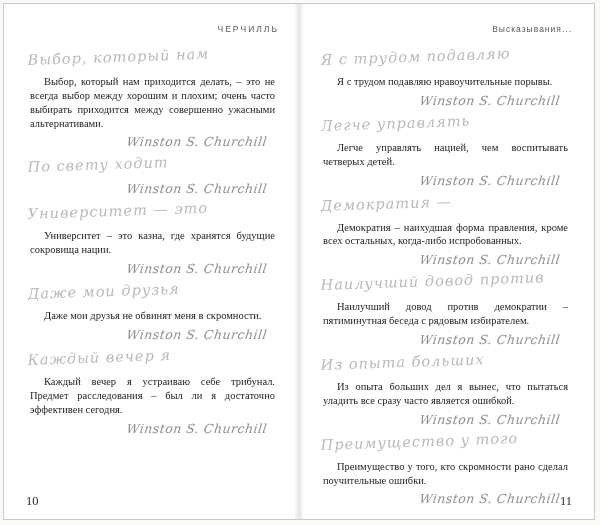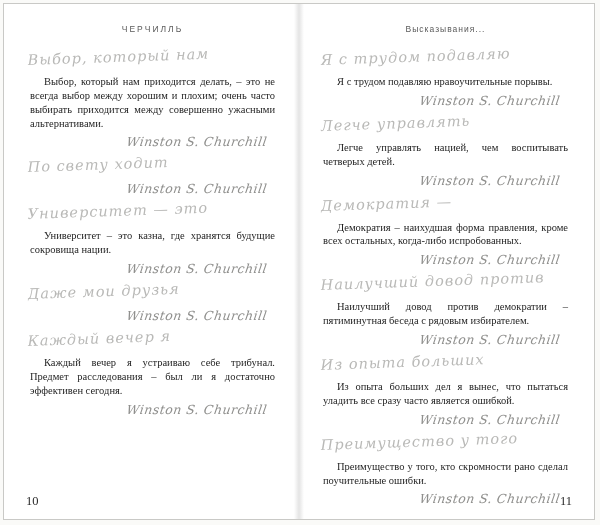--- a/index.html
+++ b/index.html
@@ -36,22 +36,22 @@
     pointer-events: none;
   }
   .running-head {
     font-family: "Liberation Sans", sans-serif;
     font-size: 8.5px;
     letter-spacing: 2px;
     color: #5a5a5a;
     margin-bottom: 16px;
     height: 12px;
   }
-  .running-head.rh-left  { text-align: center; }
-  .running-head.rh-right { text-align: center; letter-spacing: 1px; }
+  .running-head.rh-left  { text-align: right; }
+  .running-head.rh-right { text-align: right; letter-spacing: 1px; }
   .quote { margin-bottom: 8px; }
   .script-heading {
     font-family: "DejaVu Serif", serif;
     font-style: italic;
     font-size: 14.5px;
     letter-spacing: 1px;
     color: #b9b9b7;
     transform: rotate(-2deg);
     transform-origin: left bottom;
     white-space: nowrap;
@@ -108,20 +108,21 @@
     </div>
 
     <div class="quote">
       <div class="script-heading">Университет — это</div>
       <p class="quote-text">Университет – это казна, где хранятся будущие сокровища нации.</p>
       <div class="signature">Winston S. Churchill</div>
     </div>
 
     <div class="quote">
       <div class="script-heading">Даже мои друзья</div>
+      <p class="quote-text">Даже мои друзья не обвинят меня в скромности.</p>
       <div class="signature">Winston S. Churchill</div>
     </div>
 
     <div class="quote">
       <div class="script-heading">Каждый вечер я</div>
       <p class="quote-text">Каждый вечер я устраиваю себе трибунал. Предмет расследования – был ли я достаточно эффективен сегодня.</p>
       <div class="signature">Winston S. Churchill</div>
     </div>
 
     <div class="page-number pn-left">10</div>

